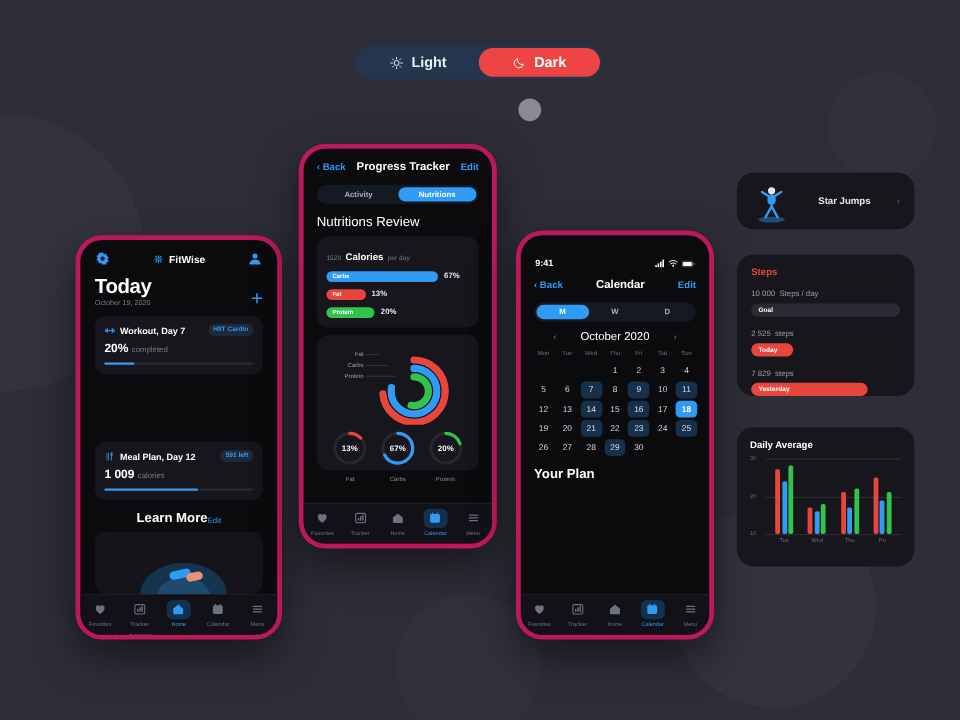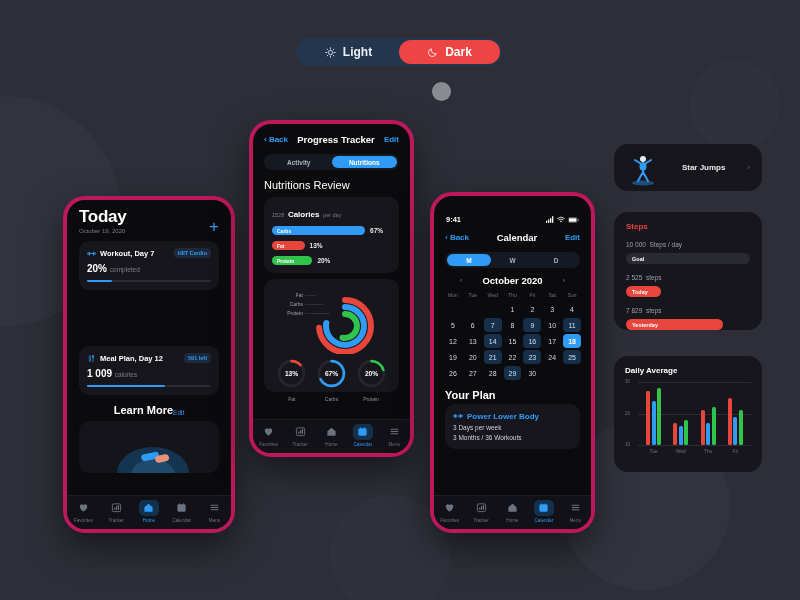--- a/index.html
+++ b/index.html
@@ -113,21 +113,21 @@
   .macro-pct { font-size:6.5px; color:#e6e6ea; font-weight:600;}
 
   .donut-card { margin:6px 11px 0; padding:7px 8px 9px; height:113px; position:relative;}
   .ring-row { display:flex; justify-content:space-around; margin-top:4px;}
   .ring-item { text-align:center; }
   .ring-lbl { font-size:5px; color:#8b919c; margin-top:3px;}
 
   
   .mon-row { display:flex; align-items:center; justify-content:center; gap:20px;
      margin-top:7px;}
-  .mon-name { font-size:9.5px; color:#fff; font-weight:bold;}
+  .mon-name { font-size:9.5px; color:#fff; font-weight:normal;}
   .mon-arrow { color:#6b7280; font-size:8px;}
   .cal-grid { margin:6px 10px 0; display:grid; grid-template-columns:repeat(7,1fr);
     gap:2px; }
   .dow { font-size:5px; color:#6b7280; text-align:center; padding-bottom:2px;}
   .day { height:14px; border-radius:4px; font-size:7px; color:#d5d9e0;
     display:flex; align-items:center; justify-content:center;}
   .day.mark { background:#17304a; color:#cfe0f2;}
   .day.sel { background:#2f9bf5; color:#fff; font-weight:bold;}
   .plan-title { font-size:11px; color:#fff; font-weight:bold; margin:9px 11px 3px;}
   .plan-card { margin:0 11px; padding:7px 8px 8px;}
@@ -179,20 +179,39 @@
   <div class="seg active">
     <svg width="11" height="11" viewBox="0 0 24 24">
       <path d="M20 14.5A8.5 8.5 0 0 1 9.5 4 8.5 8.5 0 1 0 20 14.5z" fill="none" stroke="#fff" stroke-width="1.8" stroke-linejoin="round"></path>
     </svg>
     <span>Dark</span>
   </div>
 </div>
 <div class="dot-indicator"></div>
 
 <div class="phone" id="phone1">
+  <div class="p1-head">
+    <svg width="13" height="13" viewBox="0 0 24 24">
+      <circle cx="12" cy="12" r="3.2" fill="#2f9bf5"></circle>
+      <path d="M12 2l2 3.2 3.7-.8.6 3.7 3.3 1.8-2.2 3 2.2 3-3.3 1.8-.6 3.7-3.7-.8L12 22l-2-3.2-3.7.8-.6-3.7L2.4 14l2.2-3-2.2-3 3.3-1.8.6-3.7 3.7.8z" fill="#2f9bf5"></path>
+      <circle cx="12" cy="12" r="3.2" fill="#0b0b0e"></circle>
+    </svg>
+    <div class="brand">
+      <svg width="10" height="10" viewBox="0 0 24 24">
+        <g stroke="#2f9bf5" stroke-width="2.2" stroke-linecap="round">
+          <path d="M12 5v5M12 14v5M5 12h5M14 12h5M6.5 6.5l2.5 2.5M15 15l2.5 2.5M17.5 6.5L15 9M9 15l-2.5 2.5"></path>
+        </g>
+      </svg>
+      <span>FitWise</span>
+    </div>
+    <svg width="13" height="13" viewBox="0 0 24 24">
+      <circle cx="12" cy="8" r="4" fill="#2f9bf5"></circle>
+      <path d="M3.5 21c0-4.7 3.8-7.5 8.5-7.5s8.5 2.8 8.5 7.5z" fill="#2f9bf5"></path>
+    </svg>
+  </div>
 
   <div class="p1-title-row">
     <div>
       <div class="big-title">Today</div>
       <div class="date-sub">October 19, 2020</div>
     </div>
     <div class="plus">+</div>
   </div>
 
   <div class="card list-card">
@@ -533,36 +552,20 @@
       <div class="day">24</div>
       <div class="day mark">25</div>
       <div class="day">26</div>
       <div class="day">27</div>
       <div class="day">28</div>
       <div class="day mark">29</div>
       <div class="day">30</div>
     </div>
 
   <div class="plan-title">Your Plan</div>
-  <div class="card plan-card">
-    <div class="plan-name">
-      <svg width="10" height="10" viewBox="0 0 24 24">
-        <g fill="#2f9bf5">
-            <rect x="1" y="9" width="3" height="6" rx="1"></rect>
-            <rect x="20" y="9" width="3" height="6" rx="1"></rect>
-        <rect x="4.5" y="7" width="3.5" height="10" rx="1.2"></rect>
-            <rect x="16" y="7" width="3.5" height="10" rx="1.2"></rect>
-        <rect x="8" y="10.8" width="8" height="2.4"></rect>
-          </g>
-      </svg>
-      <span>Power Lower Body</span>
-    </div>
-    <div class="plan-line">3 Days per week</div>
-    <div class="plan-line">3 Months / 36 Workouts</div>
-  </div>
 
   <div class="tabbar" id="p3-tabbar">
       <div class="tb-item">
         <span class="tb-ico">
           <svg width="11" height="11" viewBox="0 0 24 24" fill="#6b7280" style="color:#6b7280">
             <path d="M12 21s-8-5-8-10.5A4.5 4.5 0 0 1 12 7a4.5 4.5 0 0 1 8 3.5C20 16 12 21 12 21z"></path>
           </svg>
         </span>
         <span class="tb-label">Favorites</span>
       </div>

